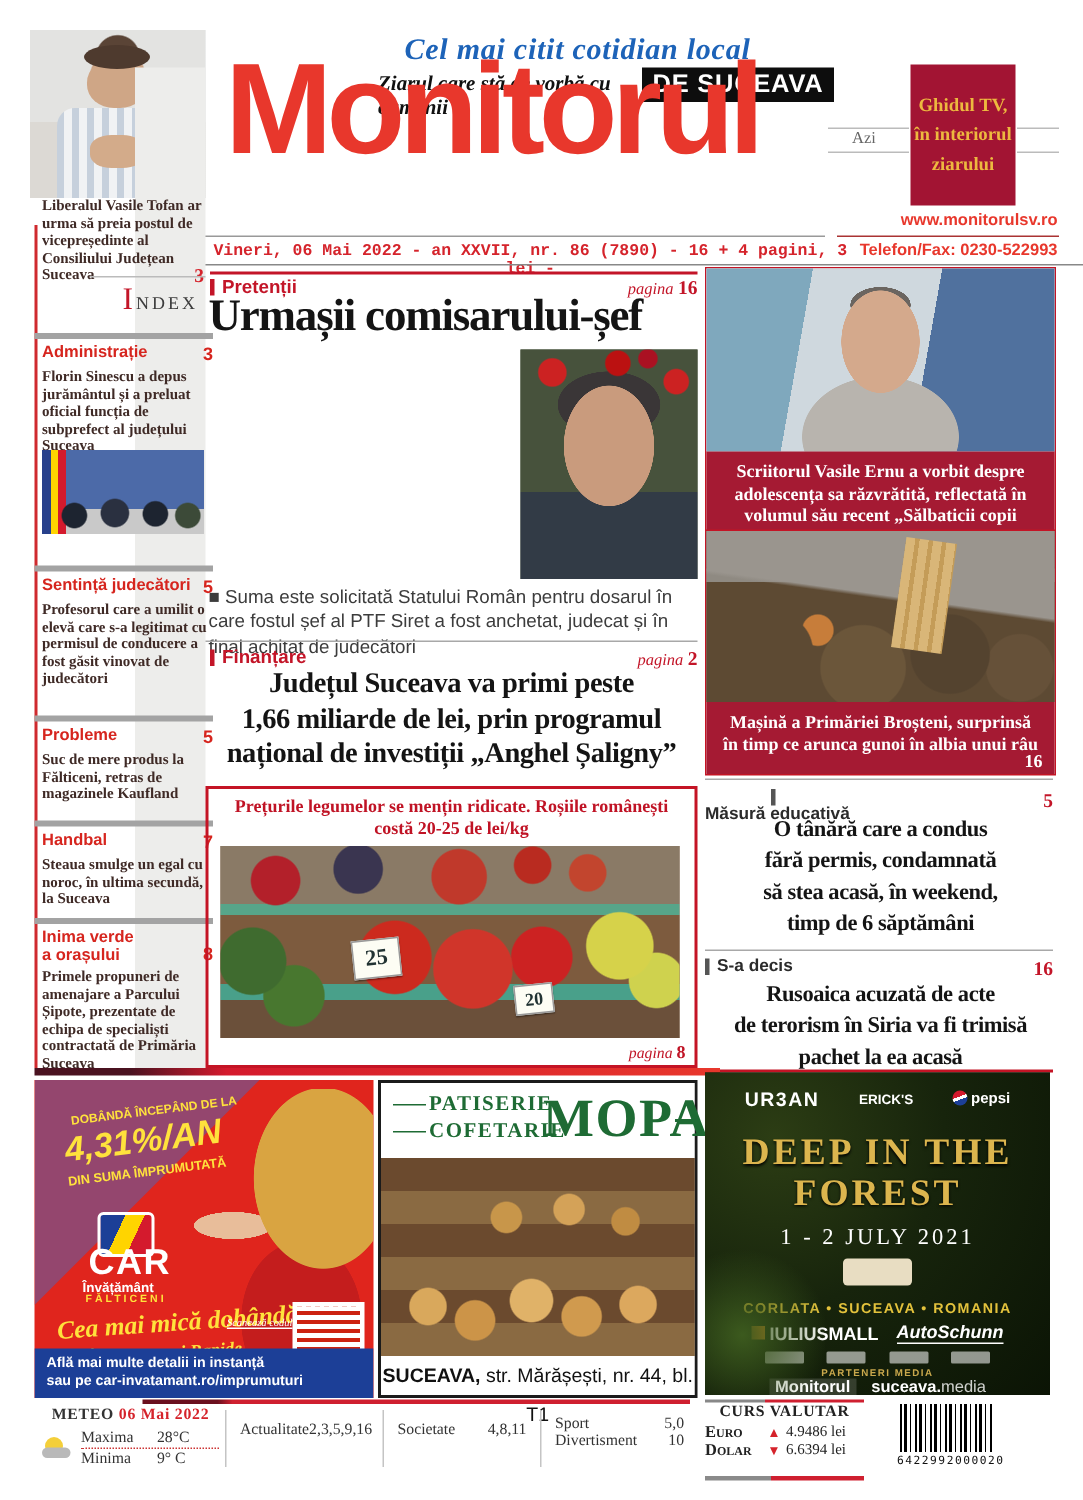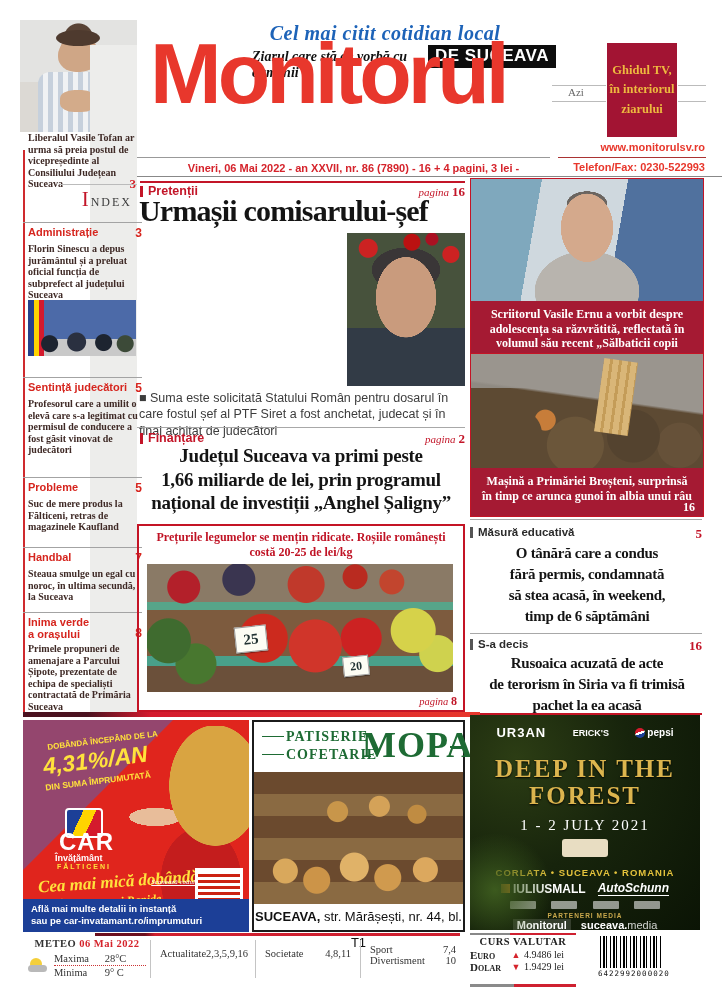--- a/index.html
+++ b/index.html
@@ -20,31 +20,31 @@
   .azi{position:absolute;left:568px;top:86px;font-size:11px;color:#666;}
   .hline{position:absolute;height:1px;background:#bbb;}
   .tv-box{position:absolute;left:607px;top:43px;width:70px;height:94px;background:#a21433;
     color:#edb93f;font-weight:bold;font-size:12.5px;text-align:center;line-height:1.55;
     display:flex;align-items:center;justify-content:center;white-space:pre-line;}
   .website{position:absolute;left:540px;top:141px;width:165px;text-align:right;color:#e8372c;
     font-family:"Liberation Sans",sans-serif;font-weight:bold;font-size:11px;}
   .phone{position:absolute;left:540px;top:161px;width:165px;text-align:right;color:#e8372c;
     font-family:"Liberation Sans",sans-serif;font-weight:bold;font-size:11px;}
   .date-line{position:absolute;left:130px;top:162px;width:447px;text-align:center;color:#d5232b;
-    font-family:Liberation Sans, sans-serif;font-weight:bold;font-size:11px;}
+    font-family:Liberation Mono, monospace;font-weight:bold;font-size:11px;}
   
   .sb-gray{position:absolute;left:90px;top:45px;width:47px;height:667px;background:#ededeb;}
   .sb-redline{position:absolute;left:23px;top:150px;width:2px;height:562px;background:#cf2a2e;}
   .sb-story{position:absolute;left:28px;width:108px;color:#3f2a26;font-weight:bold;
     font-size:10px;line-height:11.5px;}
   .sb-page{color:#d5232b;font-weight:bold;font-size:13px;}
   .index-label{position:absolute;left:60px;top:187px;width:72px;text-align:right;color:#3c3c3c;
     font-size:12px;letter-spacing:2px;text-transform:uppercase;}
   .index-label::first-letter{font-size:175%;color:#c31528;}
-  .sb-sec{position:absolute;left:23px;width:114px;border-top:1px solid #a3a3a3;padding:3px 0 16px 5px;}
+  .sb-sec{position:absolute;left:23px;width:114px;border-top:4px solid #a3a3a3;padding:3px 0 16px 5px;}
   .sb-sec-h{display:flex;justify-content:space-between;
     font-family:"Liberation Sans",sans-serif;font-weight:bold;font-size:11px;color:#d6251e;}
   .sb-sec-h .num{font-size:12px;}
   .sb-sec-t{margin-top:3px;color:#3f2a26;font-weight:bold;font-size:10px;line-height:11.5px;}
   
   .kick{position:absolute;display:flex;align-items:center;font-family:"Liberation Sans",sans-serif;}
   .kick .bar{width:3px;height:11px;background:#c31528;margin-right:5px;}
   .kick .bar.dark{background:#555;}
   .kick .kt{font-weight:bold;font-size:12.5px;color:#c31528;}
   .kick .kt.dark{color:#2b2b2b;font-size:11.5px;}
@@ -343,21 +343,21 @@
            linear-gradient(180deg,#8f8a82 0 30%, #5d4a33 30% 100%),#5d4a33;">
       <div style="position:absolute;left:128px;top:6px;width:34px;height:74px;background:repeating-linear-gradient(90deg,#d9b678 0 6px,#c49c58 6px 9px);transform:rotate(8deg);"></div>
     </div>
     <div class="cap">
       <span>Mașină a Primăriei Broșteni, surprinsă în timp ce arunca gunoi în albia unui râu</span>
       <span class="pg">16</span>
     </div>
   </div>
 
   <div class="rule" style="left:470px;top:519px;width:232px;"></div>
-  <div class="kick" style="left:470px;top:526px;">
+  <div class="kick" style="left:470px;top:526px;flex-direction:column;">
     <span class="bar dark"></span>
     <span class="kt dark">Măsură educativă</span>
   </div>
   <div class="pagelab" style="left:640px;top:526px;width:62px;">
     <b>5</b>
   </div>
   <div class="brief-h" style="top:543px;">O tânără care a condus
 fără permis, condamnată
 să stea acasă, în weekend,
 timp de 6 săptămâni</div>
@@ -494,40 +494,40 @@
     <span>Actualitate</span>
     <span>2,3,5,9,16</span>
   </div>
   <div class="fidx" style="left:265px;width:86px;">
     <span>Societate</span>
     <span>4,8,11</span>
   </div>
   <div class="fidx" style="left:370px;width:86px;top:944px;display:block;">
     <div style="display:flex;justify-content:space-between;">
       <span>Sport</span>
-      <span>7,4</span>
+      <span>5,0</span>
     </div>
     <div style="display:flex;justify-content:space-between;">
       <span>Divertisment</span>
       <span>10</span>
     </div>
   </div>
 
   <div class="curs-rule-t"></div>
   <div class="curs">
     <div class="hd">CURS VALUTAR</div>
     <div class="row">
       <span class="cur">Euro</span>
       <span class="arr">▲</span>
       <span>4.9486 lei</span>
     </div>
     <div class="row">
       <span class="cur">Dolar</span>
       <span class="arr">▼</span>
-      <span>1.9429 lei</span>
+      <span>6.6394 lei</span>
     </div>
   </div>
   <div class="curs-rule-b"></div>
 
   <div class="barcode"></div>
   <div class="barcode-num">6422992000020</div>
 
 </div>
 
 </body></html>

